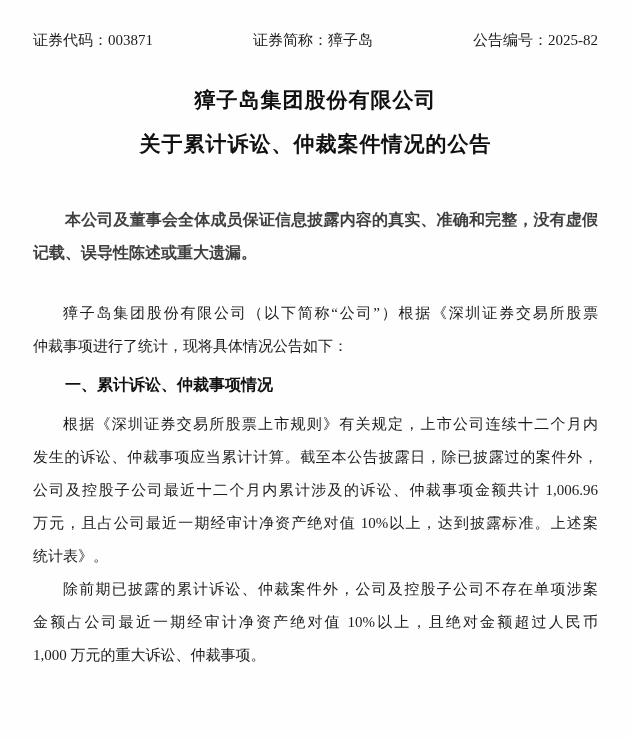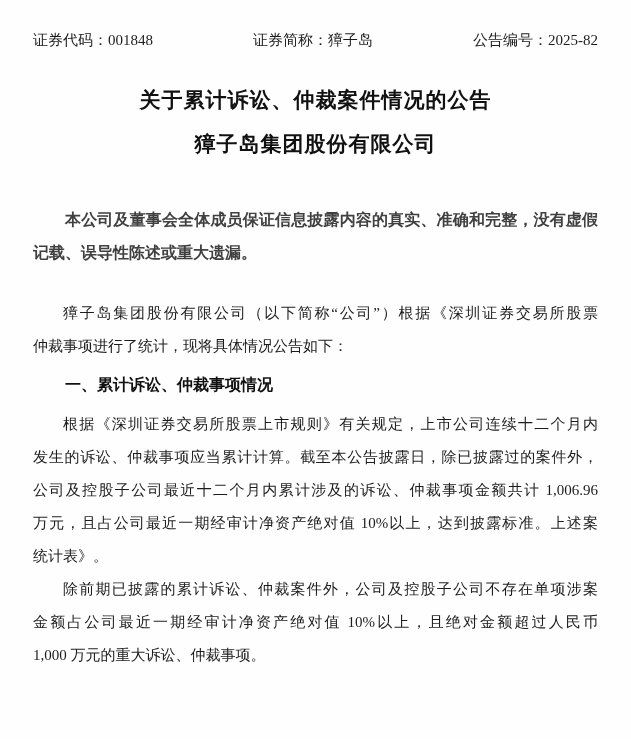--- a/index.html
+++ b/index.html
@@ -75,28 +75,28 @@
   }
   .para-a { margin-top: 7px; }
   .para-b { margin-top: 0; font-family: Liberation Serif, serif; }
 </style>
 </head>
 <body>
 
 <div class="page">
 
   <div class="doc-header">
-    <span>证券代码：001848</span>
+    <span>证券代码：003871</span>
     <span>证券简称：獐子岛</span>
     <span>公告编号：2025-82</span>
   </div>
 
   <div class="doc-title">
+    <div>獐子岛集团股份有限公司</div>
     <div>关于累计诉讼、仲裁案件情况的公告</div>
-    <div>獐子岛集团股份有限公司</div>
   </div>
 
   <div class="pledge">
     <div class="ln indent">本公司及董事会全体成员保证信息披露内容的真实、准确和完整，没有虚假</div>
     <div class="ln ln-last">记载、误导性陈述或重大遗漏。</div>
   </div>
 
   <div class="intro">
     <div class="ln indent">獐子岛集团股份有限公司（以下简称“公司”）根据《深圳证券交易所股票</div>
     <div class="ln ln-last">仲裁事项进行了统计，现将具体情况公告如下：</div>

